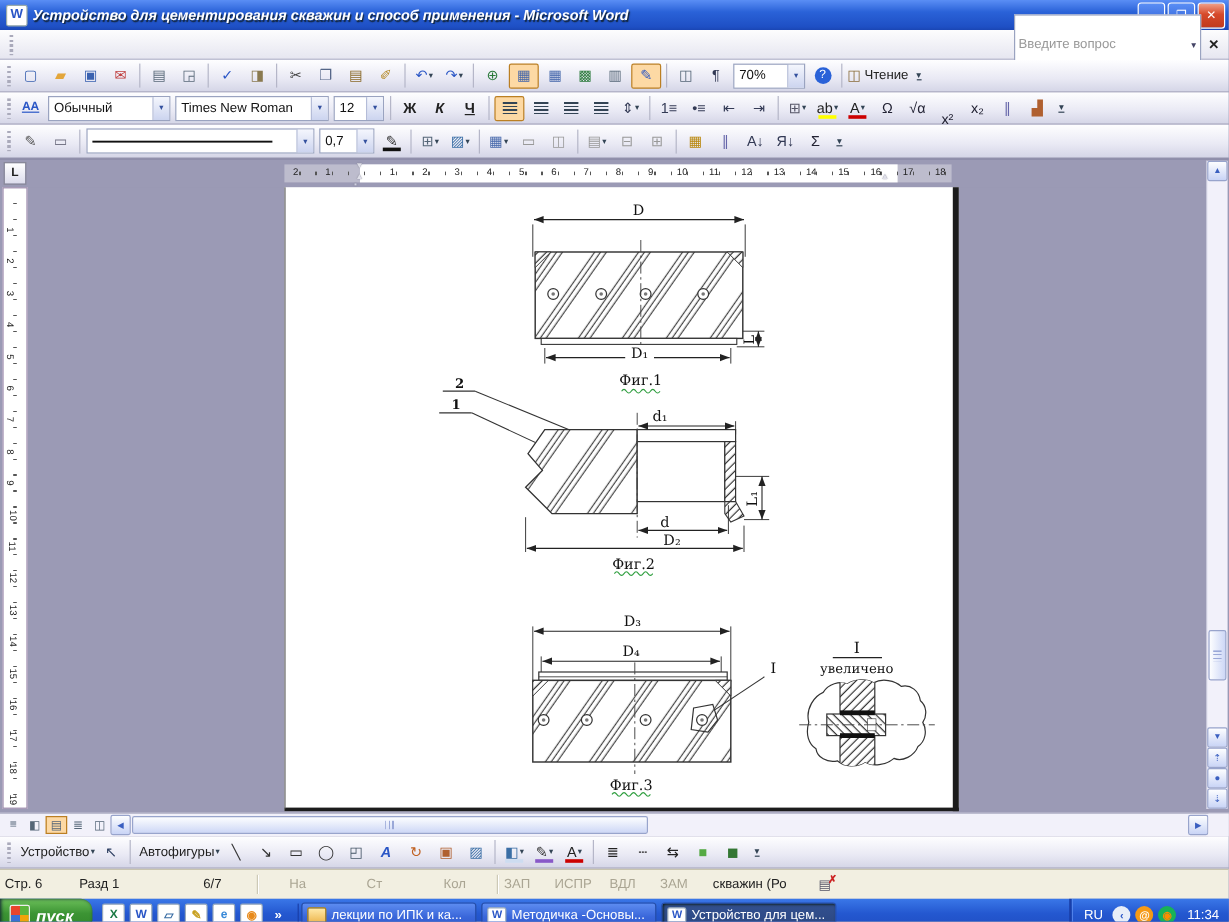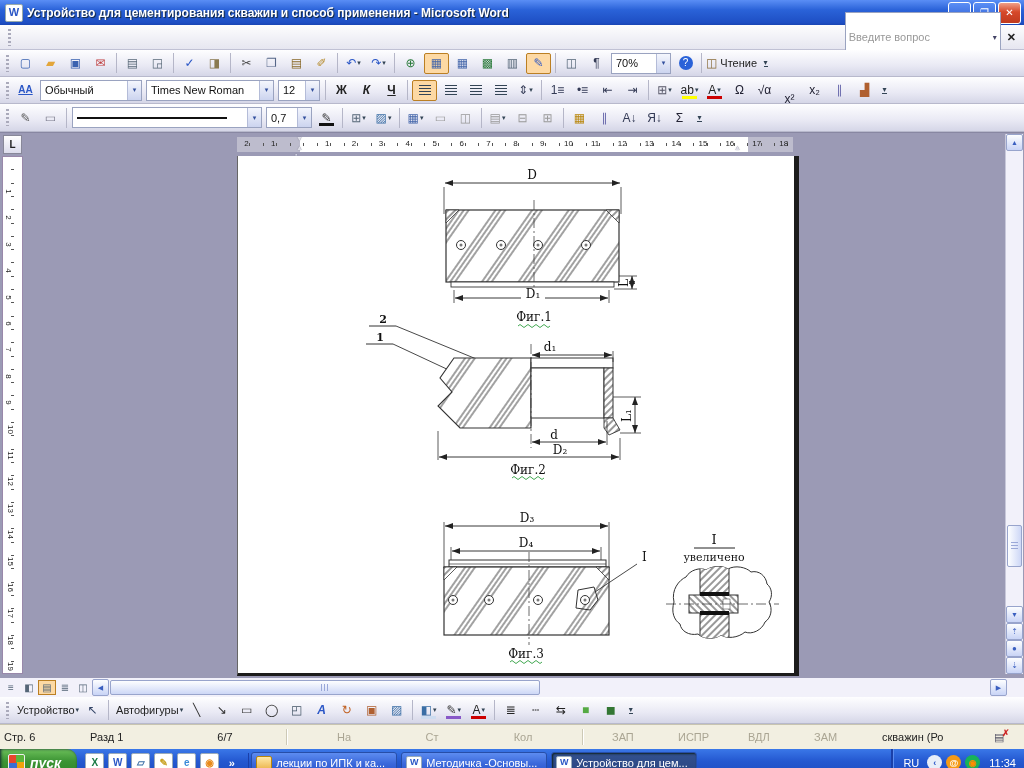--- a/index.html
+++ b/index.html
@@ -1,21 +1,21 @@
 <!DOCTYPE html>
 <html><head>
 <meta charset="utf-8">
 <style>
   html,body{margin:0;padding:0;}
   body{width:1024px;height:768px;overflow:hidden;font-family:"Liberation Sans",sans-serif;font-size:11px;background:#9b9ab5;}
   .screen{position:relative;width:1024px;height:768px;display:flex;flex-direction:column;}
   
   .titlebar{height:25px;background:linear-gradient(180deg,#5a8ef5 0%,#2a62d8 40%,#1e4fc4 90%,#1a46b4 100%);display:flex;align-items:center;padding:0 3px;color:#fff;flex:0 0 25px;}
   .titlebar .appicon{width:16px;height:16px;background:#fff;border:1px solid #9aa;border-radius:2px;color:#2a56c6;font-weight:bold;font-size:11px;text-align:center;line-height:15px;margin:0 4px 0 2px;}
-  .titlebar .ttl{font-weight:bold;font-size:12px;flex:1;white-space:nowrap;overflow:hidden;text-shadow:1px 1px 1px #123;}
+  .titlebar .ttl{font-weight:bold;font-size:12px;flex:1;white-space:nowrap;overflow:hidden;text-shadow:1px 1px 1px #123;font-style:italic;}
   .wbtn{width:21px;height:20px;margin-left:2px;border:1px solid #fff;border-radius:3px;display:flex;align-items:center;justify-content:center;color:#fff;font-size:10px;background:linear-gradient(#5a8ef5,#2a5ad0);}
   .wbtn.close{background:linear-gradient(#f0a088,#d6492a 45%,#c03a1e);}
   
   .menubar{height:24px;flex:0 0 24px;background:linear-gradient(#fdfdfe,#e6e6f0);border-bottom:1px solid #c0c1d4;display:flex;align-items:center;padding:0 4px;}
   .grip{width:5px;height:17px;margin:0 3px;background:repeating-linear-gradient(180deg,#aab 0 2px,transparent 2px 4px);background-size:3px 100%;background-repeat:no-repeat;background-position:1px 0;}
   .menu-item{padding:3px 7px;color:#222;}
   .menubar .spacer{flex:1;}
   .qbox{width:148px;height:17px;border:1px solid #9aa3c0;background:#fff;color:#999;display:flex;align-items:center;padding:16px 3px;}
   .qbox .qa{margin-left:auto;color:#446;font-size:8px;}
   .menu-x{margin:0 4px 0 6px;color:#222;font-weight:bold;}
@@ -60,21 +60,21 @@
   .hscrollrow{height:19px;flex:0 0 19px;background:#f2f1fa;border-top:1px solid #9b9ab5;display:flex;align-items:center;position:relative;}
   .viewbtns{display:flex;height:100%;align-items:center;padding-left:2px;}
   .vwb{width:18px;height:15px;display:flex;align-items:center;justify-content:center;color:#567;font-size:10px;}
   .vwb.on{background:#fdd9a4;border:1px solid #bb7f23;box-sizing:border-box;}
   .hbtn{width:17px;height:17px;position:static;flex:0 0 17px;}
   .hthumb{height:15px;width:430px;background:linear-gradient(#fdfeff,#cdd7f6);border:1px solid #98a4cc;border-radius:2px;box-sizing:border-box;margin:0 1px;position:relative;}
   .hthumb:after{content:"";position:absolute;top:3px;bottom:3px;left:210px;width:9px;background:repeating-linear-gradient(90deg,#9aa8d8 0 1px,transparent 1px 3px);}
   .htrack{flex:1;}
   .corner{width:17px;height:100%;background:#f2f1fa;}
   
-  .statusbar{height:24px;flex:0 0 24px;background:#f2efe1;border-top:1px solid #c8c4b0;display:flex;align-items:center;color:#222;font-size:11px;gap:24px;}
+  .statusbar{height:24px;flex:0 0 24px;background:#f2efe1;border-top:1px solid #c8c4b0;display:flex;align-items:center;color:#222;font-size:11px;}
   .statusbar span{display:inline-block;padding:0 4px;white-space:nowrap;}
   .statusbar .dim2{color:#aaa593;}
   .sb-sep{width:1px;height:16px;background:#cdc9b6;border-right:1px solid #fff;padding:0!important;}
   .spellicon{position:relative;width:18px;color:#556;}
   .spellicon .x{position:absolute;left:8px;top:-3px;color:#c22;font-weight:bold;font-size:9px;}
   
   .taskbar{height:27px;flex:0 0 27px;background:linear-gradient(#3a77e8,#2458d0 45%,#1e4bc0);display:flex;align-items:center;}
   .startbtn{height:27px;padding:0 16px 0 8px;background:linear-gradient(#6cc05a,#3c9434 45%,#2f8427);border-radius:0 10px 10px 0;display:flex;align-items:center;color:#fff;font-weight:bold;font-style:italic;font-size:14px;box-shadow:1px 0 3px #123 inset;}
   .flag{width:15px;height:15px;border-radius:2px;background:conic-gradient(#5bb53c 0 25%,#f0a30a 25% 50%,#3b6fd4 50% 75%,#e8452c 75%);margin-right:5px;border:1px solid #eee;}
   .quicklaunch{display:flex;align-items:center;padding:0 6px;border-right:1px solid #1a3fa8;}

